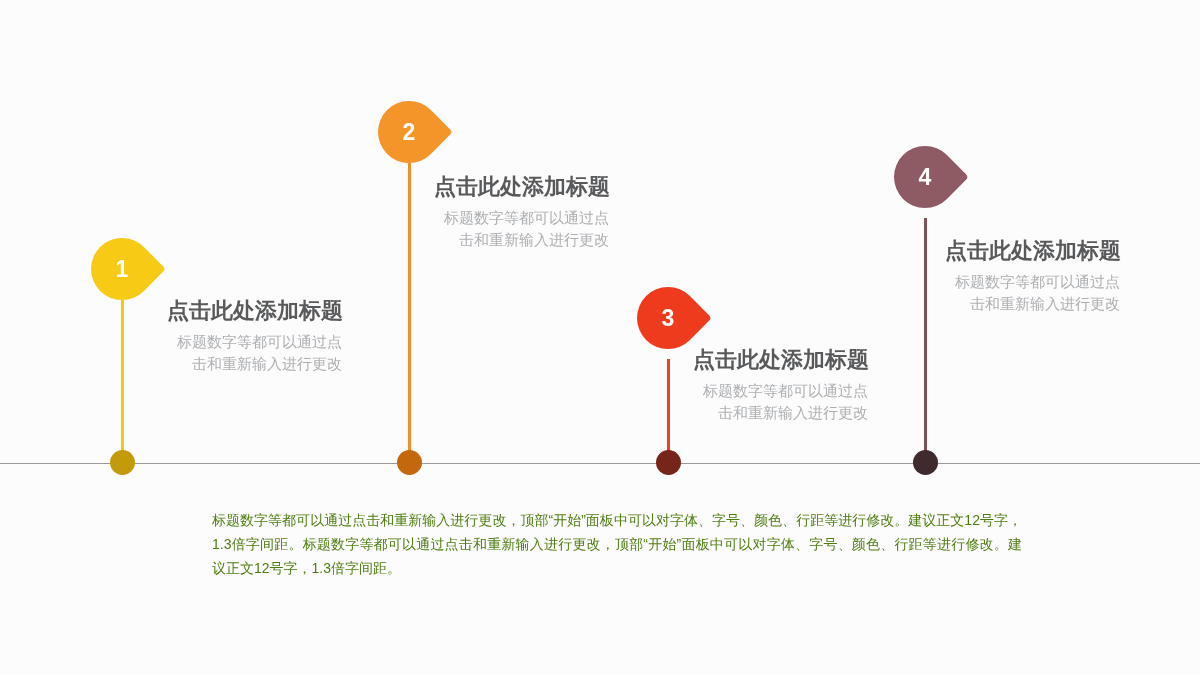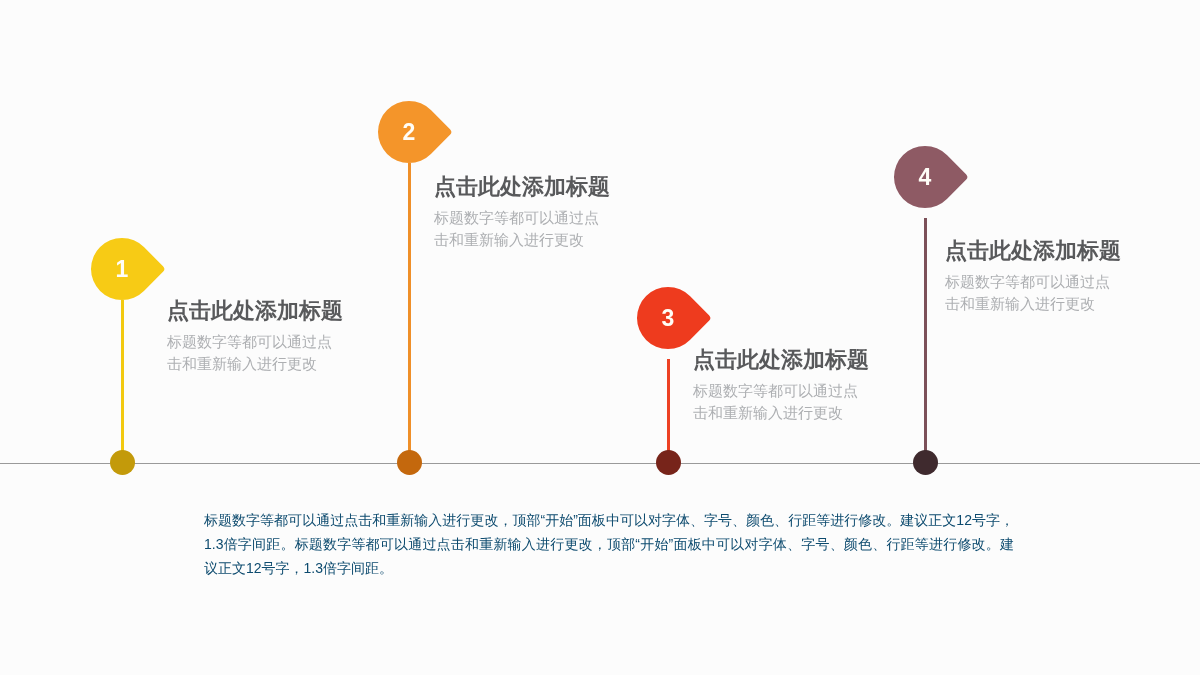--- a/index.html
+++ b/index.html
@@ -96,30 +96,31 @@
     line-height: 1.35;
     white-space: nowrap;
     margin: 0 0 5px 0;
   }
   .m-desc {
     font-size: 15px;
     color: #ADAFB2;
     line-height: 1.52;
     margin: 0;
     width: 175px;
+    text-align: right;
   }
 
   
   .bottom-paragraph {
     position: absolute;
-    left: 204px;
+    left: 212px;
     top: 508px;
     width: 810px;
     font-size: 14px;
-    color: #0c4a6e;
+    color: #4d7c0f;
     line-height: 1.72;
     text-align: justify;
     text-justify: inter-ideograph;
   }
 </style>
 </head>
 <body style="background: rgb(252, 252, 252);">
 
 <div id="slide">
 

